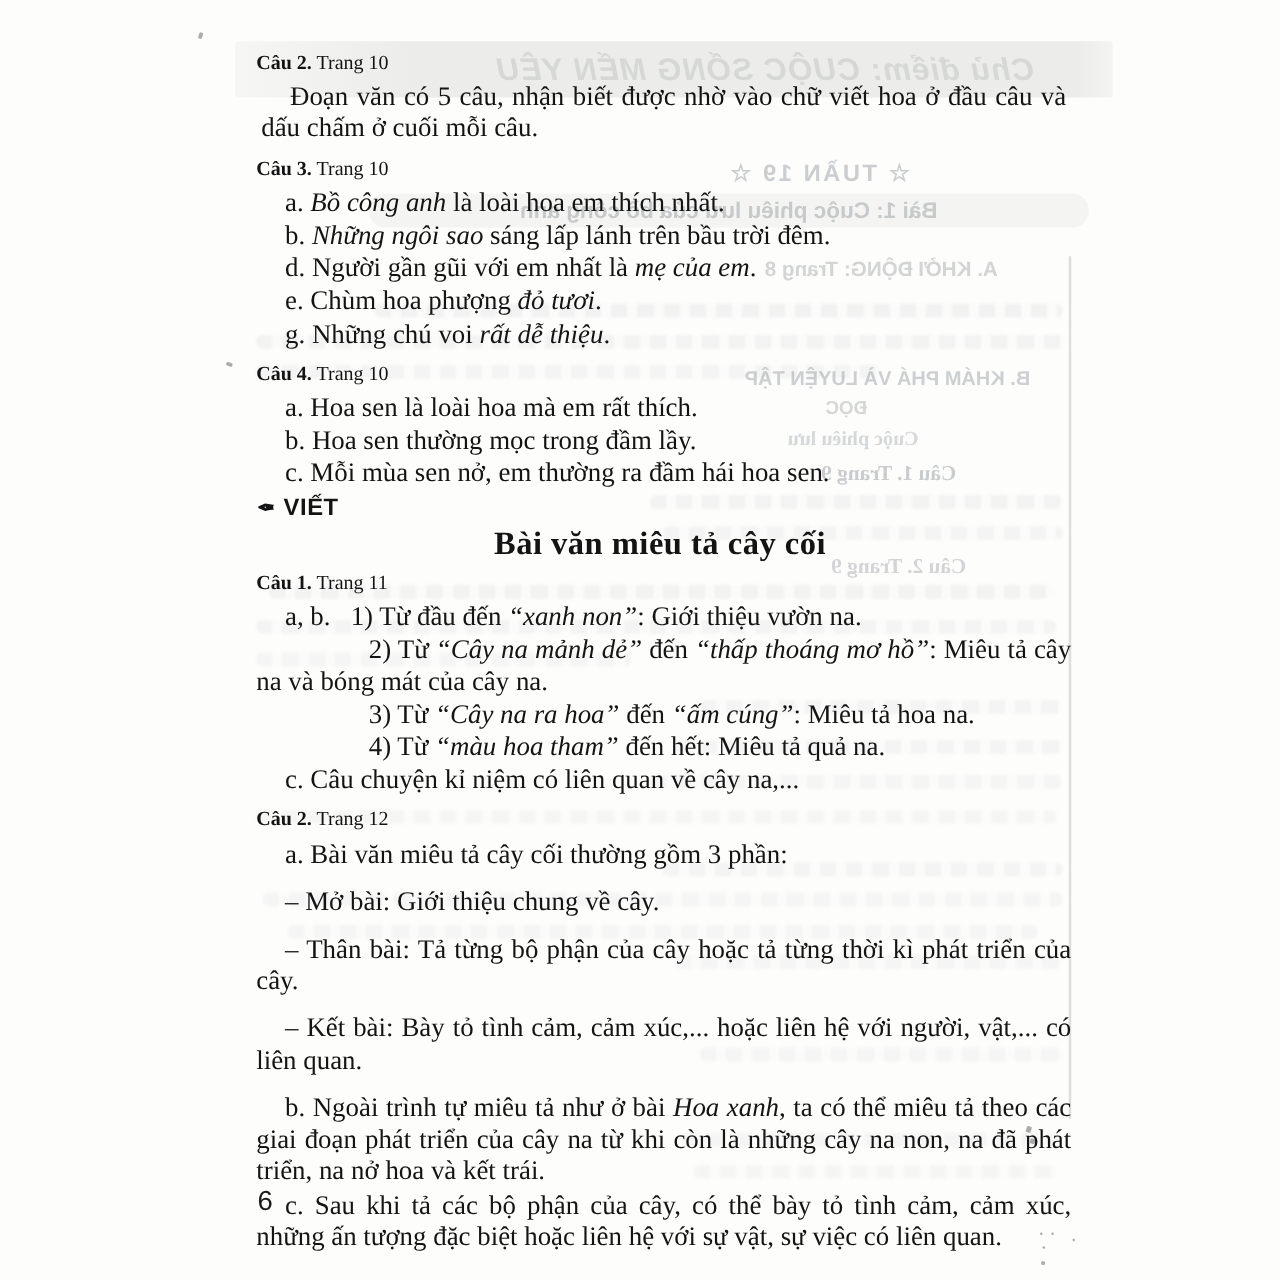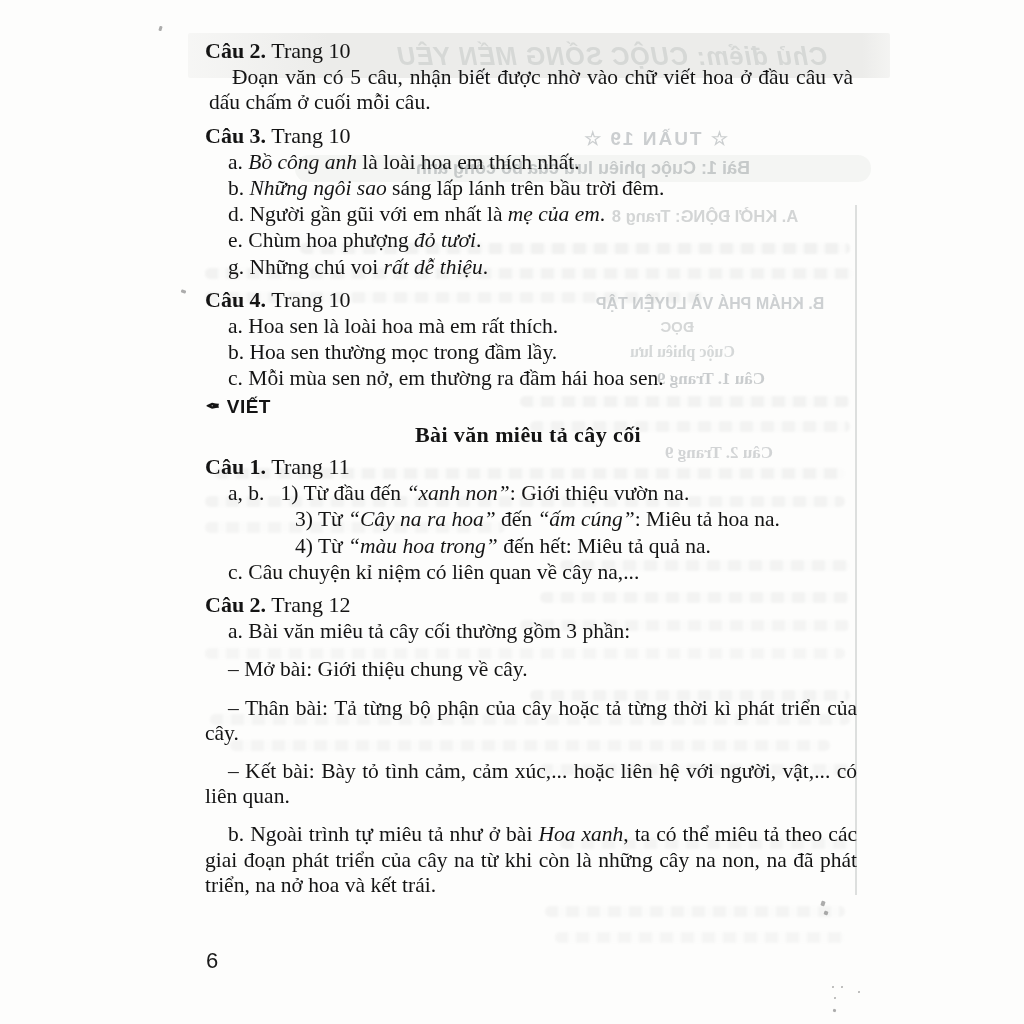--- a/index.html
+++ b/index.html
@@ -49,28 +49,28 @@
     background:rgba(148,156,152,.30);filter:blur(.6px);
   }
   .speck{position:absolute;z-index:3;background:#6a6a6a;border-radius:1px;}
   
   #doc{
     position:absolute;left:205px;top:38px;width:652px;z-index:2;
     font-size:21.5px;line-height:25.2px;
   }
   #doc b{font-weight:bold;}
   #doc i{font-style:italic;}
-  .b-heading{font-size:22px;margin:7px 0 2px 0;}
+  .b-heading{font-size:16px;margin:7px 0 2px 0;}
   .b-para{text-align:justify;text-indent:23px;margin:1px 4px;}
   .b-item{margin-left:23px;margin:1px 0 1px 23px;}
   .b-wrap2{text-align:justify;text-indent:90px;margin:1px 0;}
   .b-sub2{text-indent:90px;margin:1px 0;}
   .b-dash{text-align:justify;text-indent:23px;margin:13px 0;}
   .b-pjust{text-align:justify;text-indent:23px;margin:2px 0;}
-  .b-title{text-align:center;font-weight:bold;font-size:22px;letter-spacing:.4px;margin:3px 6px 2px 0;}
+  .b-title{text-align:center;font-weight:bold;font-size:26px;letter-spacing:.4px;margin:3px 6px 2px 0;}
   .b-marker{
     font-family:"Liberation Sans",sans-serif;font-weight:bold;font-size:19px;
     letter-spacing:.5px;margin:2px 0 2px 0;display:flex;align-items:center;gap:7px;
   }
   .b-marker .pen{display:inline-block;transform:scaleX(-1);font-size:17px;line-height:1;}
   .page-number{
     position:absolute;left:206px;top:948px;z-index:2;font-size:22px;
     font-family:"Liberation Sans",sans-serif;color:#1a1a1a;
   }
 </style>
@@ -102,29 +102,31 @@
       <div class="b-item">e. Chùm hoa phượng <i>đỏ tươi</i>.</div>
       <div class="b-item">g. Những chú voi <i>rất dễ thiệu</i>.</div>
       <div class="b-heading"><b>Câu 4.</b> Trang 10</div>
       <div class="b-item">a. Hoa sen là loài hoa mà em rất thích.</div>
       <div class="b-item">b. Hoa sen thường mọc trong đầm lầy.</div>
       <div class="b-item">c. Mỗi mùa sen nở, em thường ra đầm hái hoa sen.</div>
       <div class="b-marker"><span class="pen">✒</span>VIẾT</div>
       <div class="b-title">Bài văn miêu tả cây cối</div>
       <div class="b-heading"><b>Câu 1.</b> Trang 11</div>
       <div class="b-item">a, b.&nbsp;&nbsp; 1) Từ đầu đến <i>“xanh non”</i>: Giới thiệu vườn na.</div>
+      <div class="b-wrap2">2) Từ <i>“Cây na mảnh dẻ”</i> đến <i>“thấp thoáng mơ hồ”</i>: Miêu tả cây na và bóng mát của cây na.</div>
       <div class="b-sub2">3) Từ <i>“Cây na ra hoa”</i> đến <i>“ấm cúng”</i>: Miêu tả hoa na.</div>
-      <div class="b-sub2">4) Từ <i>“màu hoa trong”</i> đến hết: Miêu tả quả na.</div>
+      <div class="b-sub2">4) Từ <i>“màu hoa tham”</i> đến hết: Miêu tả quả na.</div>
       <div class="b-item">c. Câu chuyện kỉ niệm có liên quan về cây na,...</div>
       <div class="b-heading"><b>Câu 2.</b> Trang 12</div>
       <div class="b-item">a. Bài văn miêu tả cây cối thường gồm 3 phần:</div>
       <div class="b-dash">– Mở bài: Giới thiệu chung về cây.</div>
       <div class="b-dash">– Thân bài: Tả từng bộ phận của cây hoặc tả từng thời kì phát triển của cây.</div>
       <div class="b-dash">– Kết bài: Bày tỏ tình cảm, cảm xúc,... hoặc liên hệ với người, vật,... có liên quan.</div>
       <div class="b-pjust">b. Ngoài trình tự miêu tả như ở bài <i>Hoa xanh</i>, ta có thể miêu tả theo các giai đoạn phát triển của cây na từ khi còn là những cây na non, na đã phát triển, na nở hoa và kết trái.</div>
+      <div class="b-pjust">c. Sau khi tả các bộ phận của cây, có thể bày tỏ tình cảm, cảm xúc, những ấn tượng đặc biệt hoặc liên hệ với sự vật, sự việc có liên quan.</div>
     </div>
 
   <div class="page-number">6</div>
 <div class="gl" style="left: 300px; top: 243px; width: 550px; opacity: 0.55;"></div>
     <div class="gl" style="left: 205px; top: 268px; width: 648px; opacity: 0.5;"></div>
     <div class="gl" style="left: 205px; top: 292px; width: 500px; opacity: 0.45;"></div>
     <div class="gl" style="left: 520px; top: 396px; width: 330px; opacity: 0.5;"></div>
     <div class="gl" style="left: 530px; top: 421px; width: 320px; opacity: 0.45;"></div>
     <div class="gl" style="left: 215px; top: 468px; width: 630px; opacity: 0.5;"></div>
     <div class="gl" style="left: 205px; top: 496px; width: 640px; opacity: 0.45;"></div>

